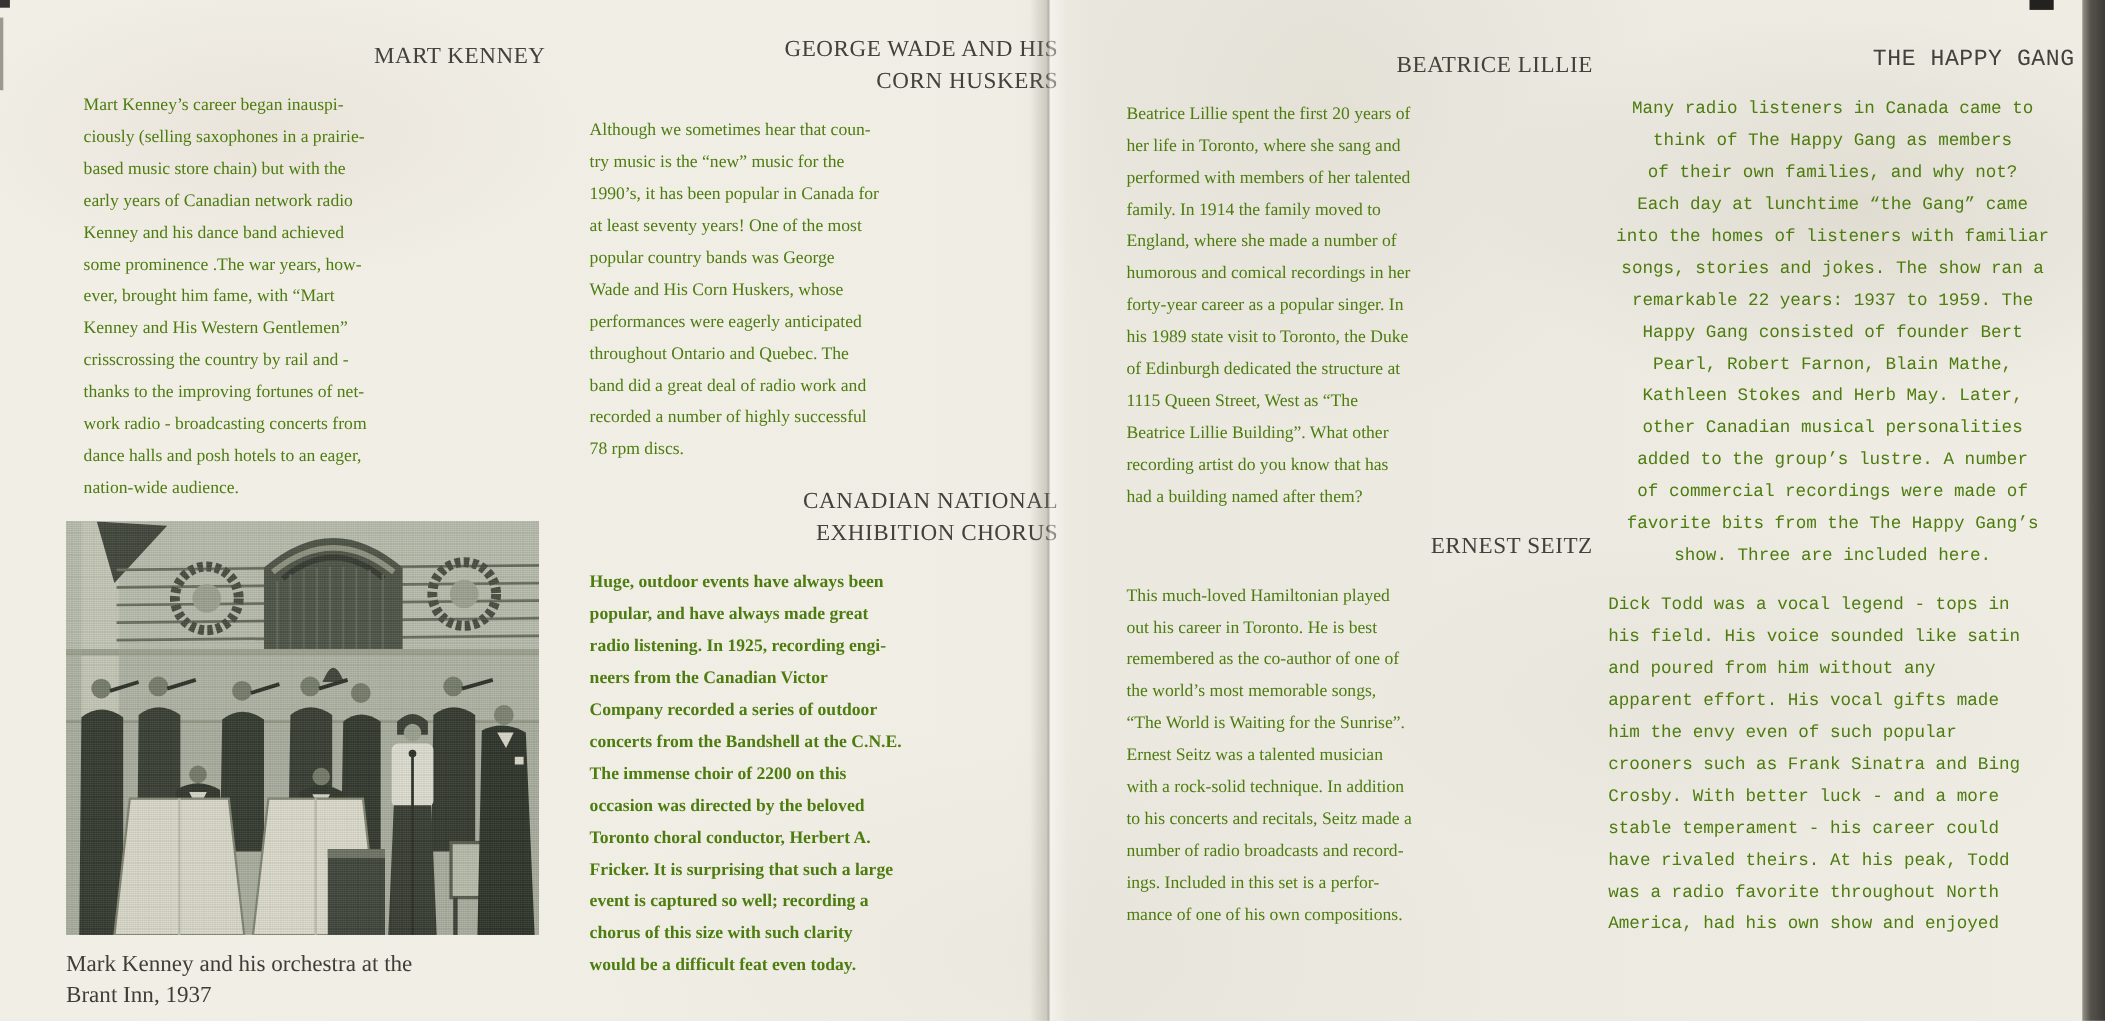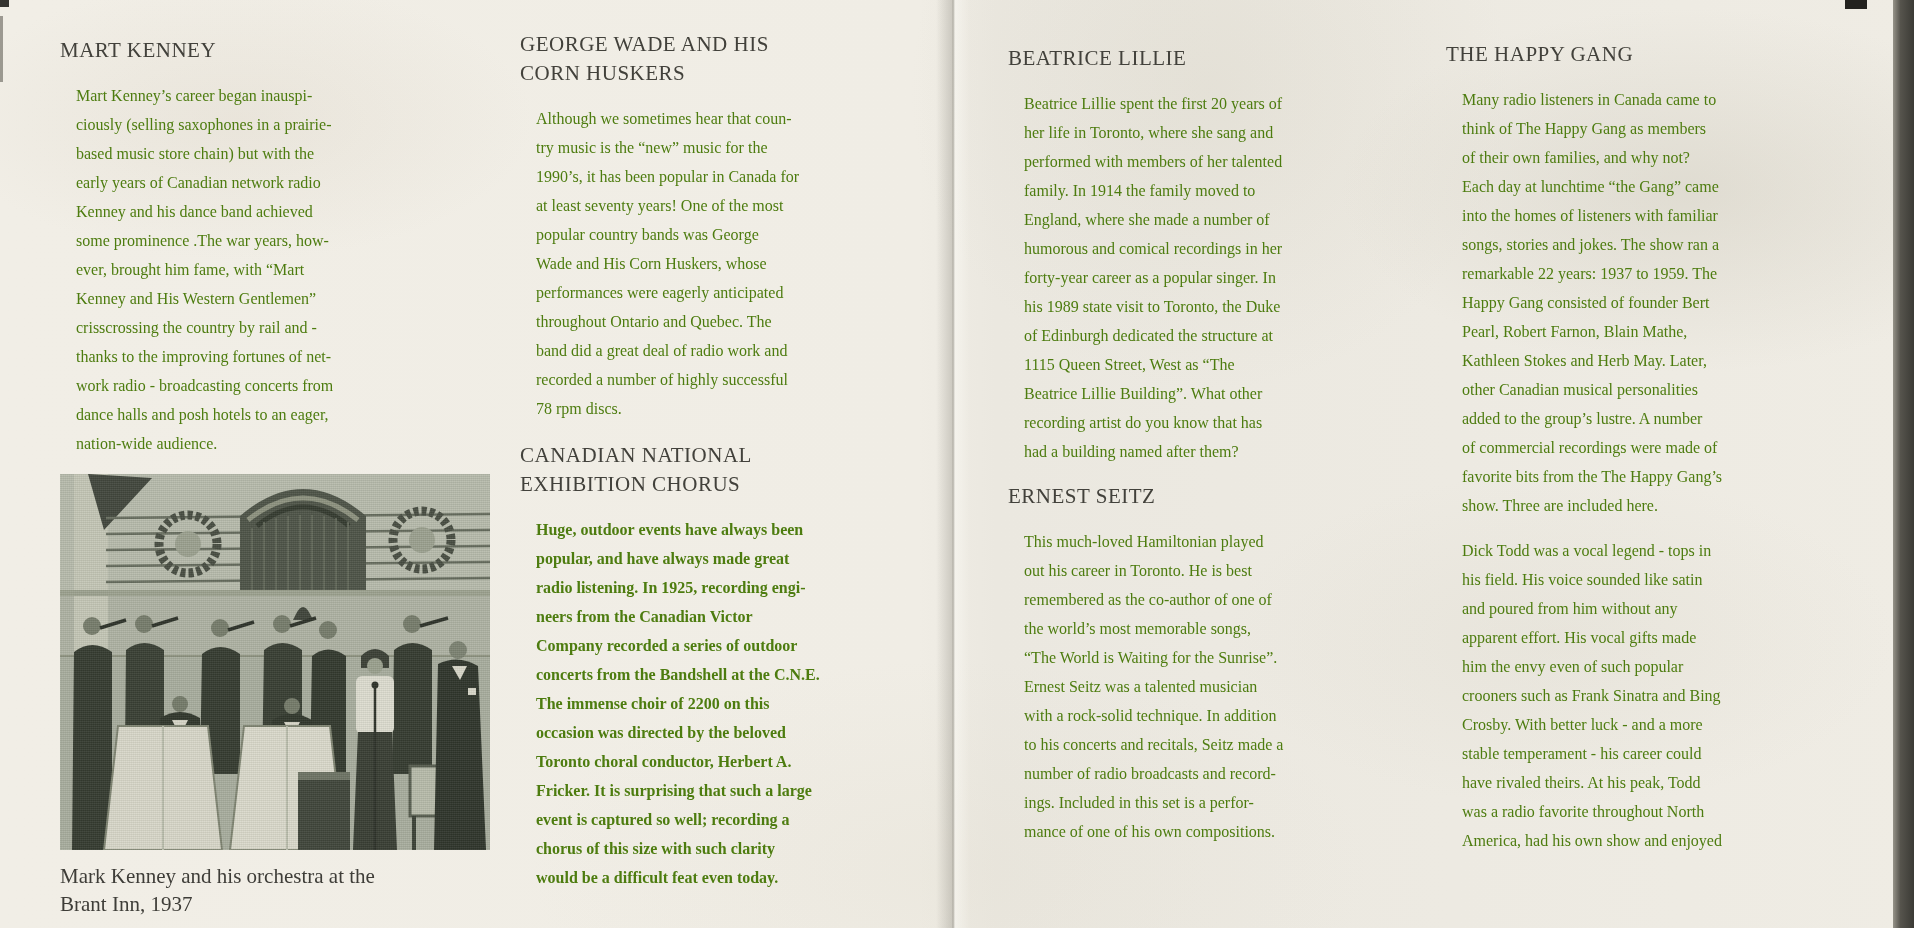--- a/index.html
+++ b/index.html
@@ -14,38 +14,38 @@
     background:
       radial-gradient(420px 200px at 240px 120px, rgba(214,205,190,.28), transparent 70%),
       radial-gradient(500px 260px at 1690px 190px, rgba(193,188,172,.32), transparent 70%),
       radial-gradient(430px 430px at 1210px 90px, rgba(203,198,182,.24), transparent 70%),
       radial-gradient(480px 240px at 1560px 640px, rgba(206,201,186,.18), transparent 70%),
       radial-gradient(600px 300px at 950px 870px, rgba(218,213,198,.20), transparent 70%),
       linear-gradient(90deg,#f1eee6 0%,#f0ede5 48%,#ebe8e0 52%,#efece4 100%);
   }
   .col{position:absolute;}
   .col h2{
-    font-size:21px;font-weight:normal;text-align:left;margin:0;
+    font-size:21px;font-weight:normal;text-align:right;margin:0;
     line-height:29px;white-space:pre-line;letter-spacing:0.5px;color:#42413b;
   }
   .col p.bodytext{
     font-size:16px;line-height:29px;margin:16px;white-space:pre-line;color:#4d7c0f;
   }
   .c1{left:60px;top:36px;width:436px;}
   .c2{left:520px;top:30px;width:442px;}
   .c3{left:1008px;top:44px;width:440px;}
-  .c4{left:1446px;top:40px;width:440px;}
+  .c4{left:1446px;top:40px;width:440px;font-family:Liberation Mono, monospace;}
   .c1 .bodytext{margin-top:24px;}
   .c2 .s1-body{margin-top:32px;font-family:Liberation Serif, serif;}
   .c2 .s2-head{margin-top:18px;}
   .c2 .s2-body{margin-top:20px;font-weight:bold;}
   .c3 .s1-body{margin-top:34px;}
   .c3 .s2-head{}
   .c3 .s2-body{margin-top:24px;}
-  .c4 .s1-body{margin-top:35px;}
+  .c4 .s1-body{margin-top:35px;text-align:center;}
   .c4 .s2-head{margin-top:10px;}
   .c4 .s2-body{margin-top:20px;}
   figure{margin:2px 0 0 0;}
   .photo{width:430px;height:376px;position:relative;box-shadow:inset 0 0 14px rgba(60,65,55,.35);}
   .photo svg{display:block;}
   .photo .grain{
     position:absolute;inset:0;
     background:
       repeating-linear-gradient(0deg, rgba(255,255,255,0.05) 0 1px, rgba(20,25,15,0.05) 1px 2px),
       repeating-linear-gradient(90deg, rgba(255,255,255,0.03) 0 1px, rgba(20,25,15,0.03) 1px 2px);

